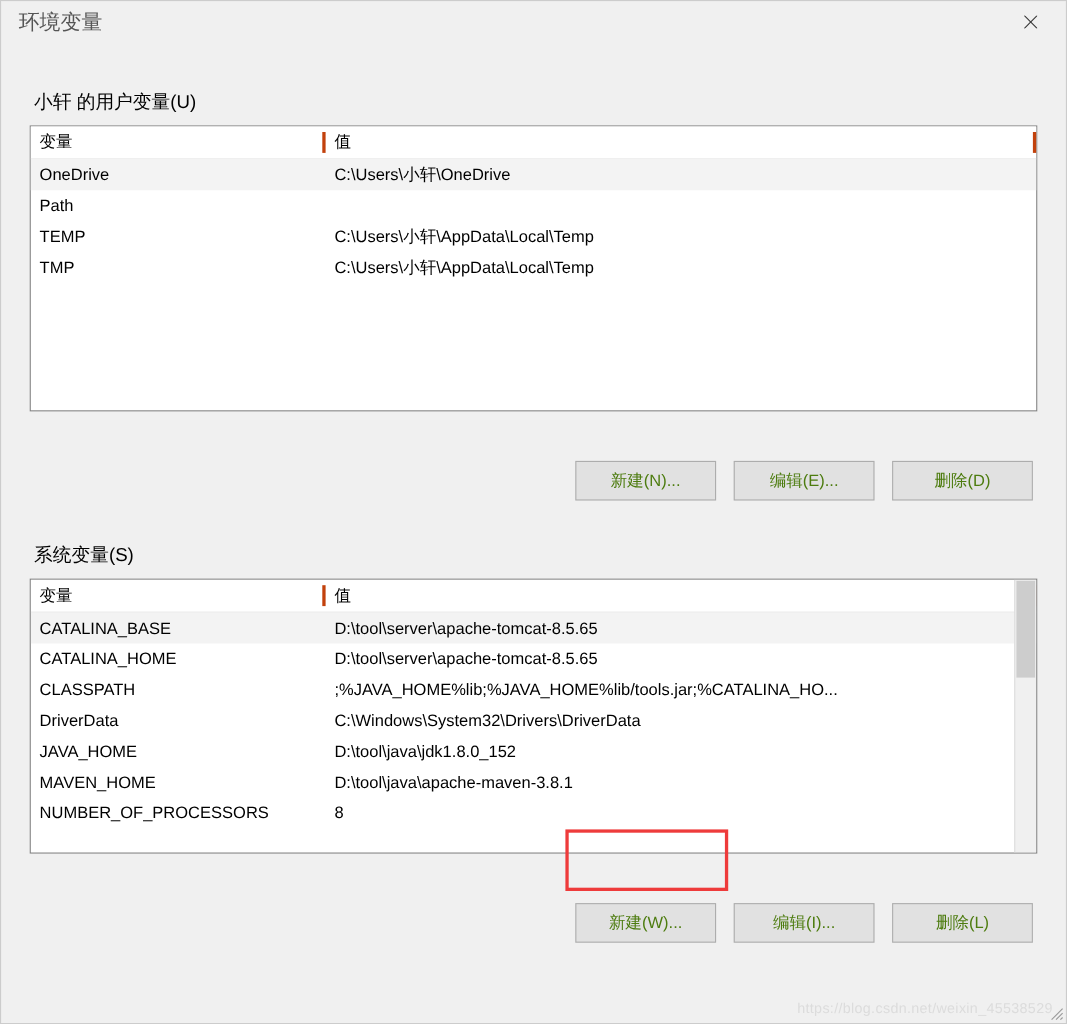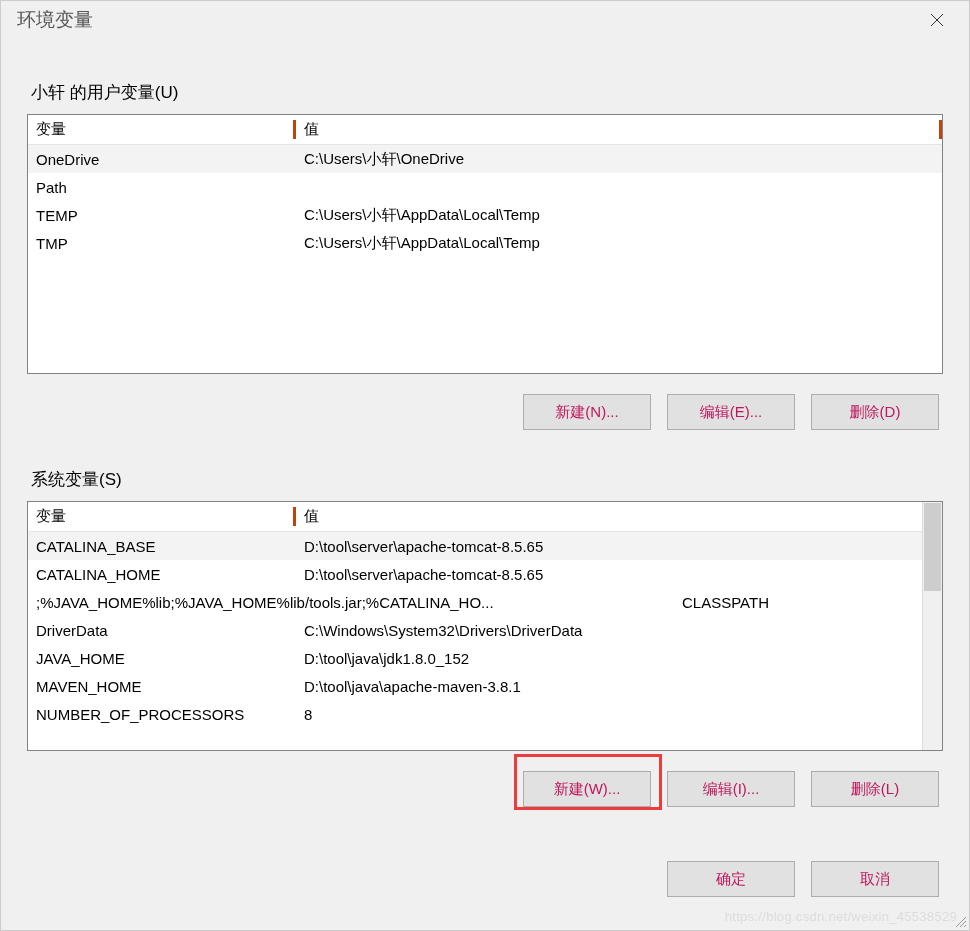--- a/index.html
+++ b/index.html
@@ -21,21 +21,21 @@
     .th { font-size: 15px; color: #000; padding-left: 8px; border-right: 3px solid #c2410c; }
     .th.c1 { width: 268px; flex-shrink: 0; }
     .th.c2 { flex: 1; }
     .tbody { }
     .trow { display: flex; height: 28px; align-items: center; font-size: 15px; color: #000; }
     .trow.sel { background: #f3f3f3; }
     .td { padding-left: 8px; white-space: nowrap; overflow: hidden; text-overflow: ellipsis; }
     .td.c1 { width: 268px; flex-shrink: 0; }
     .td.c2 { flex: 1; padding-right: 24px; }
     .btn-row { display: flex; justify-content: flex-end; gap: 16px; margin-top: 20px; padding-right: 4px; }
-    .btn { min-width: 128px; height: 36px; background: #e1e1e1; border: 1px solid #adadad; font-size: 15px; color: #be185d; cursor: pointer; display: flex; align-items: center; justify-content: center; }
+    .btn { min-width: 128px; height: 36px; background: #e1e1e1; border: 1px solid #adadad; font-size: 15px; color: #4d7c0f; cursor: pointer; display: flex; align-items: center; justify-content: center; margin-top: 25px; }
     .highlight-box { position: absolute; border: 3px solid #ee3b3b; pointer-events: none; }
     .bottom-row { display: flex; justify-content: flex-end; gap: 16px; margin-top: 54px; padding-right: 4px; }
     .watermark { position: absolute; right: 12px; bottom: 6px; font-size: 13px; color: #dcdcdc; letter-spacing: 0.3px; pointer-events: none; }
     .resize-grip { position: absolute; right: 2px; bottom: 2px; width: 14px; height: 14px; }
   </style>
 </head>
 <body>
 
 <div class="window">
   <div class="titlebar">
@@ -92,22 +92,22 @@
         <div class="tbody" id="sys-tbody">
             <div class="trow sel">
               <div class="td c1">CATALINA_BASE</div>
               <div class="td c2">D:\tool\server\apache-tomcat-8.5.65</div>
             </div>
             <div class="trow">
               <div class="td c1">CATALINA_HOME</div>
               <div class="td c2">D:\tool\server\apache-tomcat-8.5.65</div>
             </div>
             <div class="trow">
+              <div class="td c1">CLASSPATH</div>
               <div class="td c2">;%JAVA_HOME%lib;%JAVA_HOME%lib/tools.jar;%CATALINA_HO...</div>
-              <div class="td c1">CLASSPATH</div>
             </div>
             <div class="trow">
               <div class="td c1">DriverData</div>
               <div class="td c2">C:\Windows\System32\Drivers\DriverData</div>
             </div>
             <div class="trow">
               <div class="td c1">JAVA_HOME</div>
               <div class="td c2">D:\tool\java\jdk1.8.0_152</div>
             </div>
             <div class="trow">

